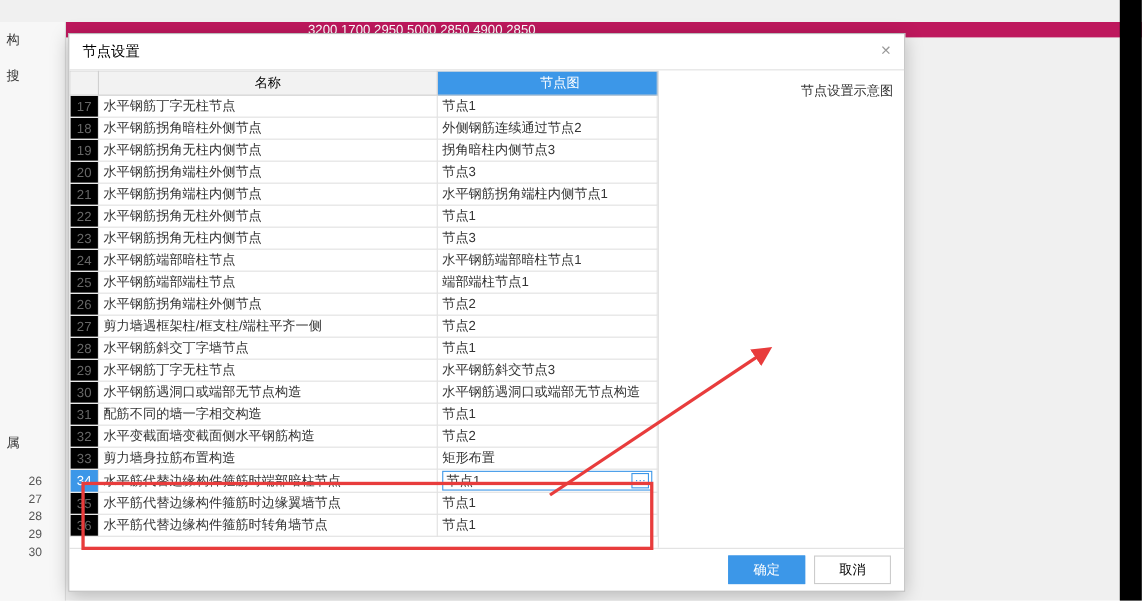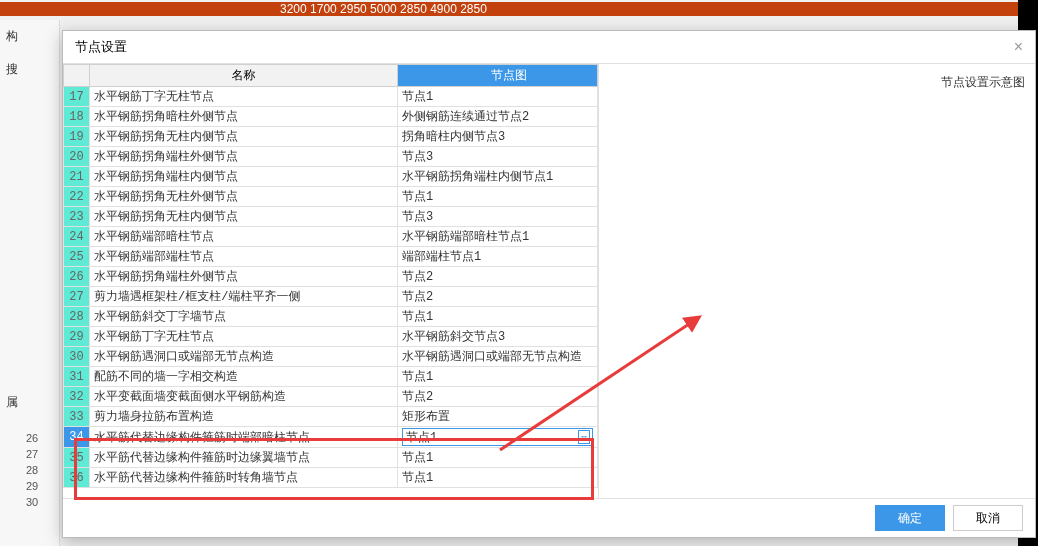--- a/index.html
+++ b/index.html
@@ -15,25 +15,25 @@
   .bg-cad {
     position: absolute;
     top: 0;
     right: 0;
     height: 546px;
     width: 20px;
     background: #000;
   }
   .bg-cad-top {
     position: absolute;
-    top: 2px;
+    top: 20px;
     left: 0;
     right: 0;
     height: 14px;
-    background: #c2410c;
+    background: #be185d;
     color: #fff;
     font-size: 12px;
     overflow: hidden;
     white-space: nowrap;
     padding-left: 280px;
   }
   .left-strip {
     position: absolute;
     top: 20px;
     left: 0;
@@ -48,21 +48,21 @@
     left: 26px;
     top: 432px;
     font-size: 11px;
     color: #555;
   }
   .left-rows div { height: 16px; }
   .dialog {
     position: absolute;
     top: 30px;
     left: 62px;
-    width: 974px;
+    width: 761px;
     height: 508px;
     background: #fff;
     border: 1px solid #bbb;
     box-shadow: 0 4px 16px rgba(0,0,0,0.25);
     display: flex;
     flex-direction: column;
   }
   .dlg-title {
     padding: 7px 12px;
     font-size: 13px;
@@ -75,39 +75,39 @@
   .dlg-body {
     flex: 1;
     display: flex;
     overflow: hidden;
   }
   .dlg-left {
     width: 536px;
     border-right: 1px solid #e0e0e0;
     overflow-y: auto;
   }
-  .tbl { width: 100%; border-collapse: collapse; font-family: Liberation Mono, monospace; }
+  .tbl { width: 100%; border-collapse: collapse; }
   .tbl th {
     background: #f2f2f2;
     border: 1px solid #d0d0d0;
     padding: 2px 4px;
     font-weight: normal;
     height: 18px;
   }
   .tbl th.col-node { background: #3c97e8; color: #fff; padding-left: 27px; }
   .tbl td {
     border: 1px solid #e0e0e0;
     padding: 1px 4px;
     height: 19px;
     color: #333;
     white-space: nowrap;
     overflow: hidden;
   }
   .tbl td.rownum {
-    background: #5eead4;
+    background: #000000;
     text-align: center;
     width: 26px;
     color: #666;
   }
   .tbl tr.selected td.rownum { background: #3c97e8; color: #fff; margin-left: 48px; }
   .red-highlight {
     position: absolute;
     border: 3px solid #e83c3c;
     pointer-events: none;
   }

